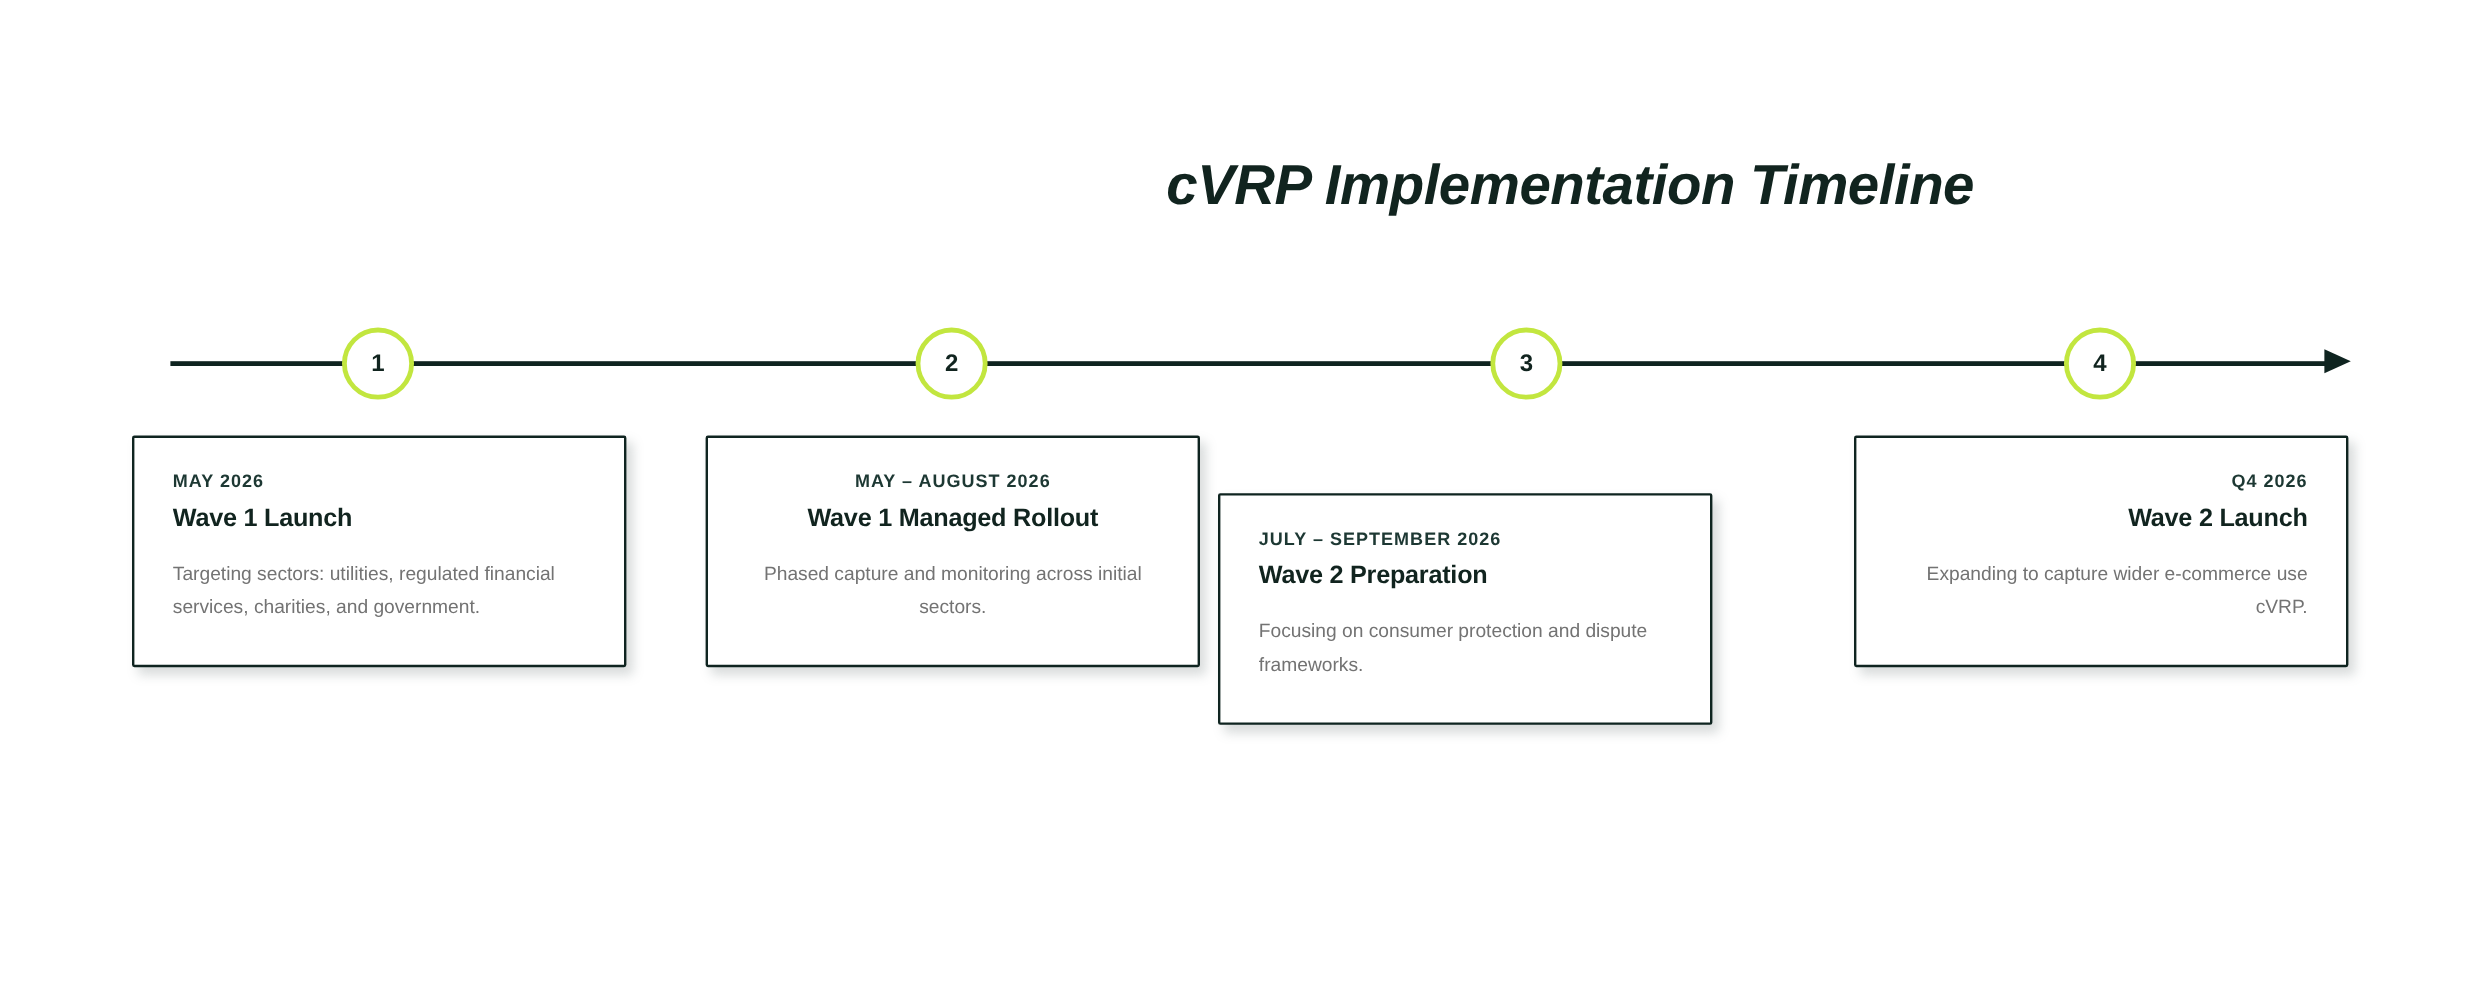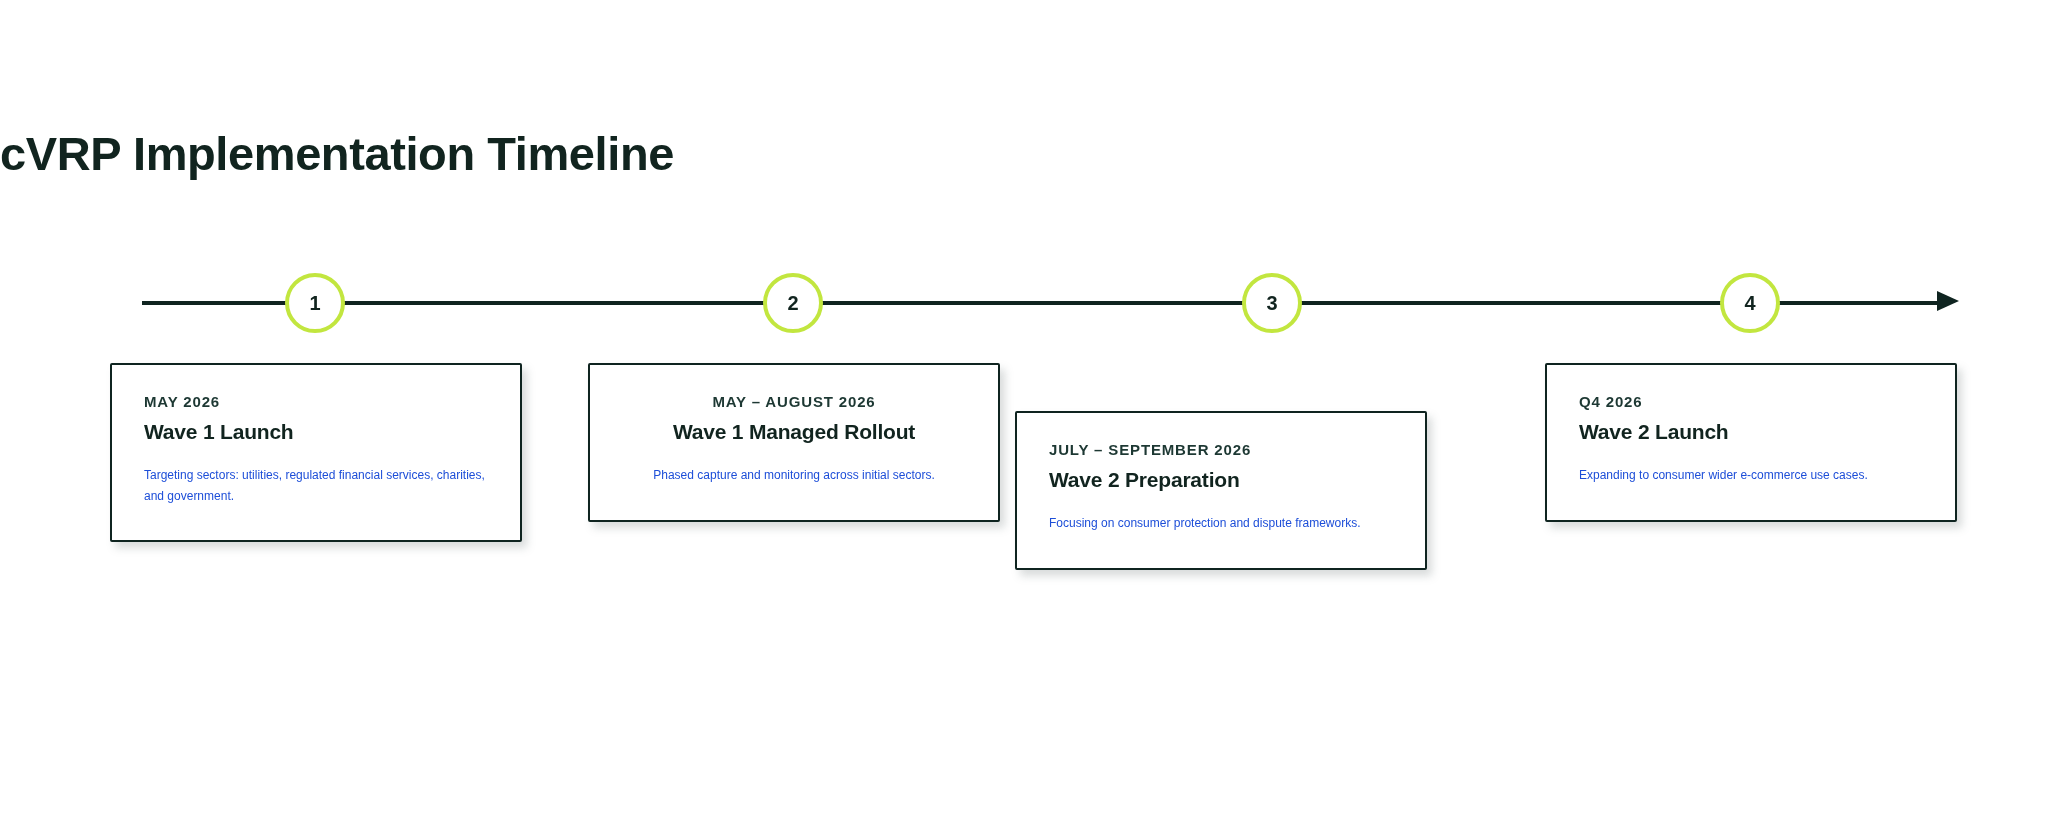--- a/index.html
+++ b/index.html
@@ -23,27 +23,28 @@
     height: 830px;
     background: #ffffff;
   }
 
   
   .title {
     position: absolute;
     top: 128px;
     left: 0;
     width: 1645px;
-    text-align: left;
+    text-align: right;
     font-size: 47px;
     font-weight: bold;
     letter-spacing: -0.4px;
     color: #11241f;
     line-height: 1.1;
     white-space: nowrap;
+    font-style: italic;
   }
 
   
   .axis {
     position: absolute;
     left: 142px;
     top: 299px;
     width: 1790px;
     height: 8px;
   }
@@ -114,23 +115,23 @@
   .card-title {
     font-size: 21px;
     font-weight: bold;
     color: #11241f;
     letter-spacing: -0.2px;
     margin: 0 0 20px 0;
     line-height: 1.25;
     white-space: nowrap;
   }
   .card-body {
-    font-size: 12px;
+    font-size: 16px;
     font-weight: normal;
-    color: #1d4ed8;
+    color: #737373;
     line-height: 1.72;
     margin: 0;
   }
 </style>
 </head>
 <body>
 
 <div class="page">
 
   <div class="title">cVRP Implementation Timeline</div>
@@ -164,19 +165,19 @@
     <p class="card-title">Wave 1 Managed Rollout</p>
     <p class="card-body">Phased capture and monitoring across initial sectors.</p>
   </div>
 
   <div class="card" style="left:1015px;margin-top:48px;">
     <p class="card-eyebrow">JULY – SEPTEMBER 2026</p>
     <p class="card-title">Wave 2 Preparation</p>
     <p class="card-body">Focusing on consumer protection and dispute frameworks.</p>
   </div>
 
-  <div class="card" style="left:1545px;">
+  <div class="card" style="left:1545px;text-align:right;">
     <p class="card-eyebrow">Q4 2026</p>
     <p class="card-title">Wave 2 Launch</p>
-    <p class="card-body">Expanding to consumer wider e-commerce use cases.</p>
+    <p class="card-body">Expanding to capture wider e-commerce use cVRP.</p>
   </div>
 
 </div>
 
 </body></html>

